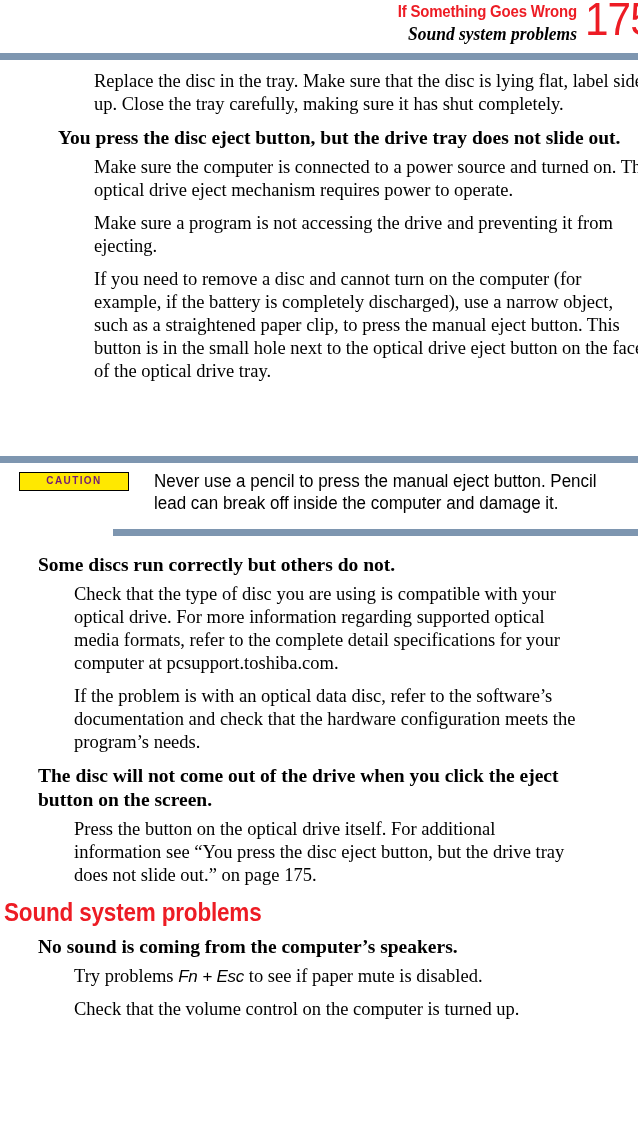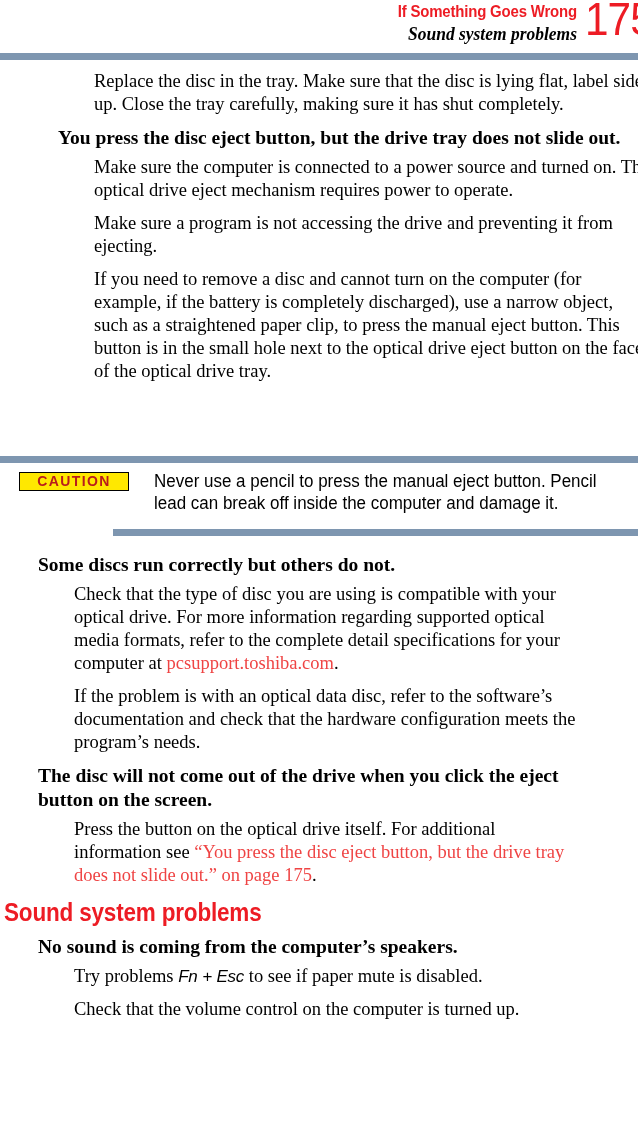--- a/index.html
+++ b/index.html
@@ -124,21 +124,21 @@
     font-weight: bold;
     font-size: 25px;
     line-height: 30px;
     color: #ED1C24;
     letter-spacing: -0.2px;
     transform: scaleX(0.9);
     transform-origin: left center;
   }
 
   a.doc-link, .doc-link {
-    color: #ef4444;
+    color: #000000;
     text-decoration: none;
   }
 
   .key-cap {
     font-family: "Liberation Sans Narrow", "Liberation Sans", sans-serif;
     font-size: 17px;
     letter-spacing: -0.2px;
     font-style: italic;
   }
 
@@ -156,24 +156,24 @@
     margin-left: 19px;
     margin-top: 2px;
     width: 110px;
     height: 19px;
     box-sizing: border-box;
     background: #FFE800;
     border: 1.5px solid #000000;
     text-align: center;
     font-family: "Liberation Sans Narrow", "Liberation Sans", sans-serif;
     font-weight: bold;
-    font-size: 14px;
+    font-size: 10px;
     line-height: 16px;
     letter-spacing: 1.4px;
-    color: #b91c1c;
+    color: #701a75;
   }
   .caution-text {
     flex: 1 1 auto;
     margin-left: 25px;
     margin-right: 6px;
     font-family: "Liberation Sans Narrow", "Liberation Sans", sans-serif;
     font-size: 17.5px;
     line-height: 22px;
     color: #000000;
     transform: scaleX(0.97);

